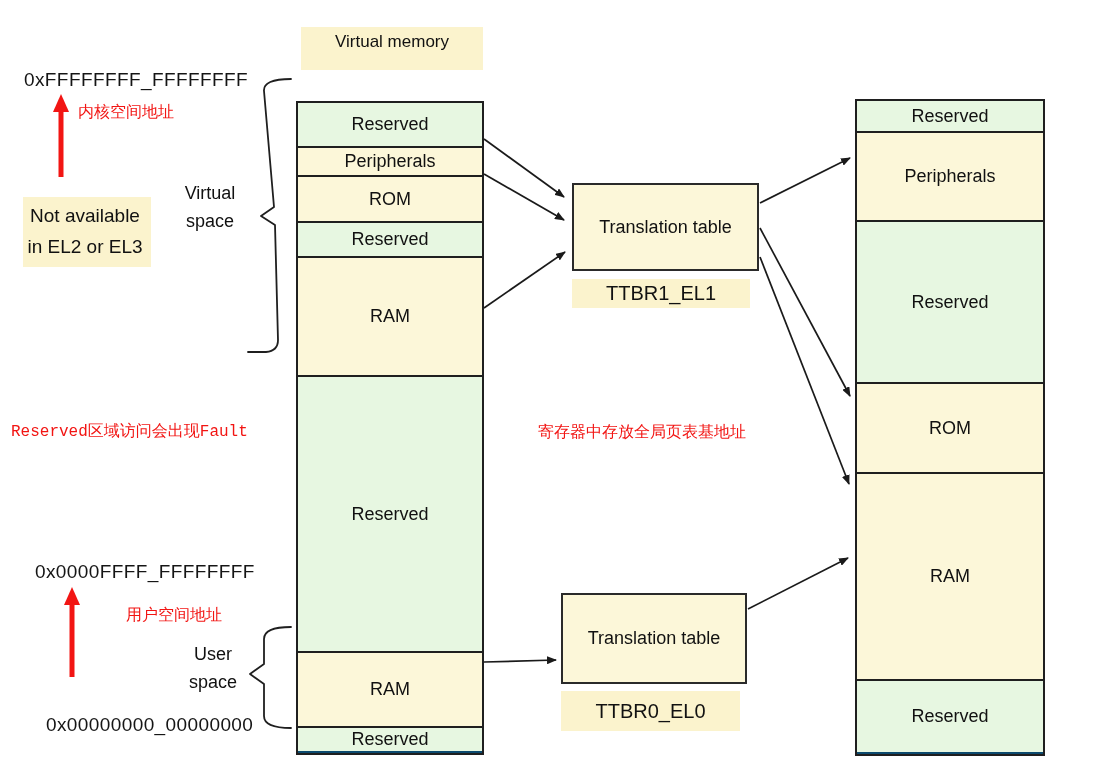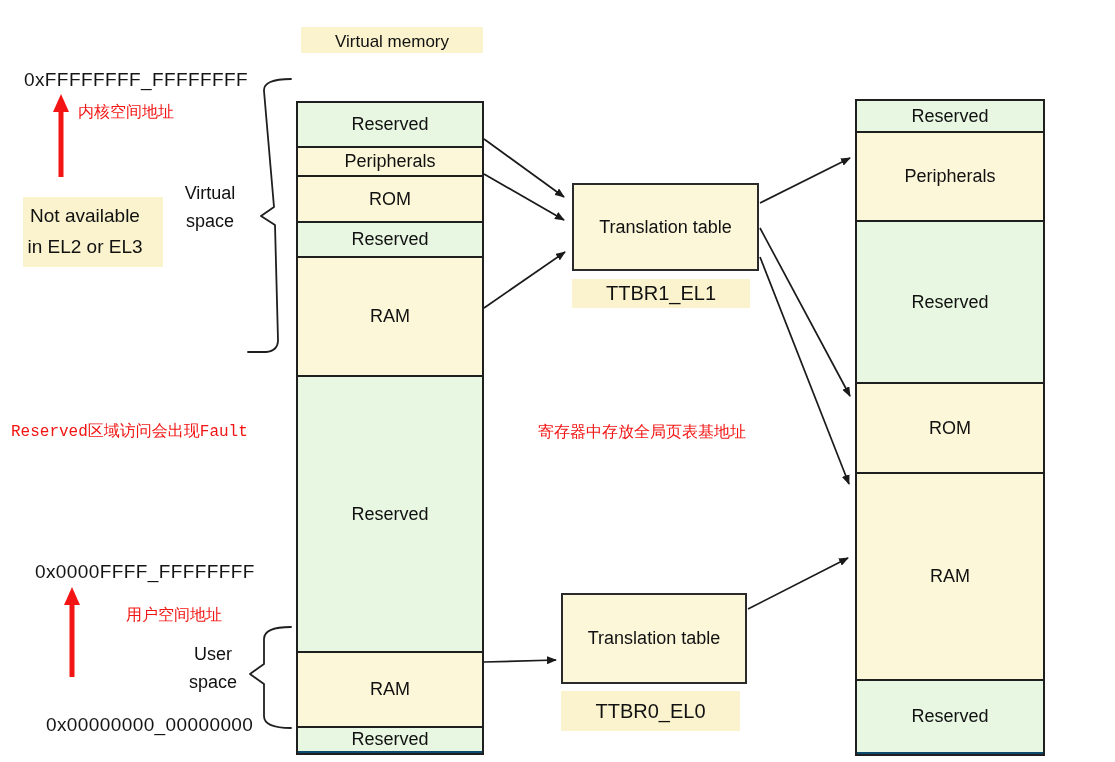--- a/index.html
+++ b/index.html
@@ -10,21 +10,21 @@
     --red:#f21513;
   }
   html,body{margin:0;padding:0;background:#ffffff;}
   #canvas{
     position:relative;width:1115px;height:762px;background:#ffffff;overflow:hidden;
     font-family:"Liberation Sans","DejaVu Sans",sans-serif;color:#111;
   }
   .abs{position:absolute;}
   .hl{background:var(--highlight);}
   .title-label{
-    font-size:17px;text-align:center;line-height:30px;height:26px;
+    font-size:17px;text-align:center;line-height:30px;height:43px;
   }
   .addr{
     font-size:19px;letter-spacing:.4px;white-space:nowrap;color:#151515;
   }
   .red-note{
     color:var(--red);font-size:16px;white-space:nowrap;font-family:Liberation Mono, monospace;
   }
   .space-label{
     font-size:18px;text-align:center;line-height:28px;color:#111;
   }
@@ -61,21 +61,21 @@
 
   <div class="abs addr" style="left:24px;top:69px;">0xFFFFFFFF_FFFFFFFF</div>
   <div class="abs addr" style="left:35px;top:561px;">0x0000FFFF_FFFFFFFF</div>
   <div class="abs addr" style="left:46px;top:714px;">0x00000000_00000000</div>
 
   <div class="abs red-note" style="left:78px;top:102px;">内核空间地址</div>
   <div class="abs red-note" style="left:88px;top:605px;margin-left:38px;">用户空间地址</div>
   <div class="abs red-note" style="left:538px;top:422px;">寄存器中存放全局页表基地址</div>
   <div class="abs red-note" style="left:11px;top:421px;">Reserved区域访问会出现Fault</div>
 
-  <div class="abs note-box" style="left:23px;top:197px;width:124px;padding:3px 16px 5px 0;">
+  <div class="abs note-box" style="left:23px;top:197px;width:124px;padding:3px 4px 5px 0;">
     <div>Not available</div>
     <div>in EL2 or EL3</div>
   </div>
 
   <div class="abs space-label" style="left:172px;top:179px;width:76px;">
     <div>Virtual</div>
     <div>space</div>
   </div>
   <div class="abs space-label" style="left:178px;top:640px;width:70px;">
     <div>User</div>

